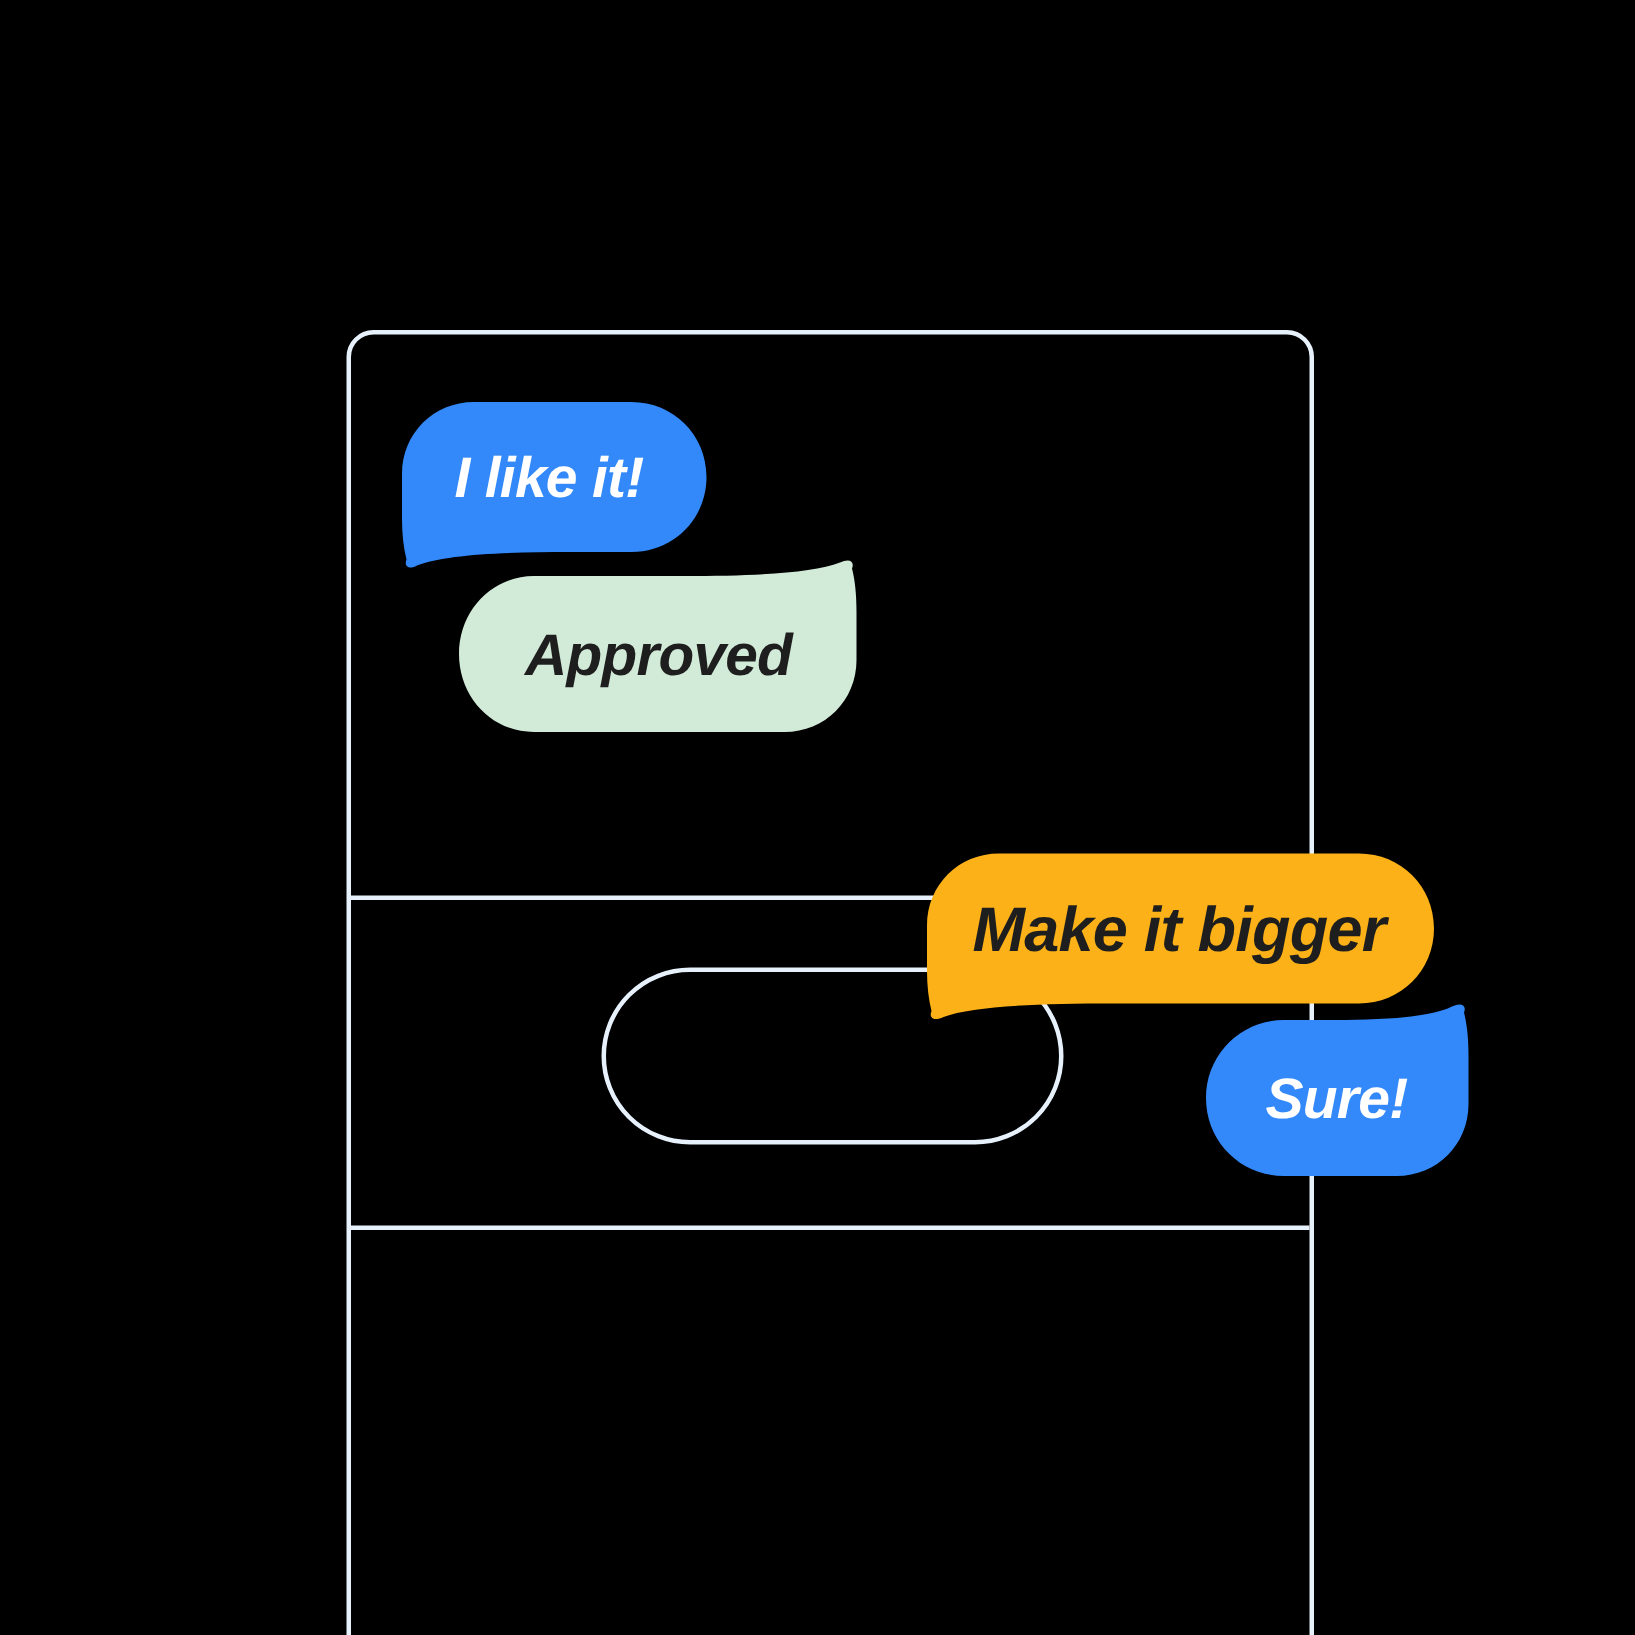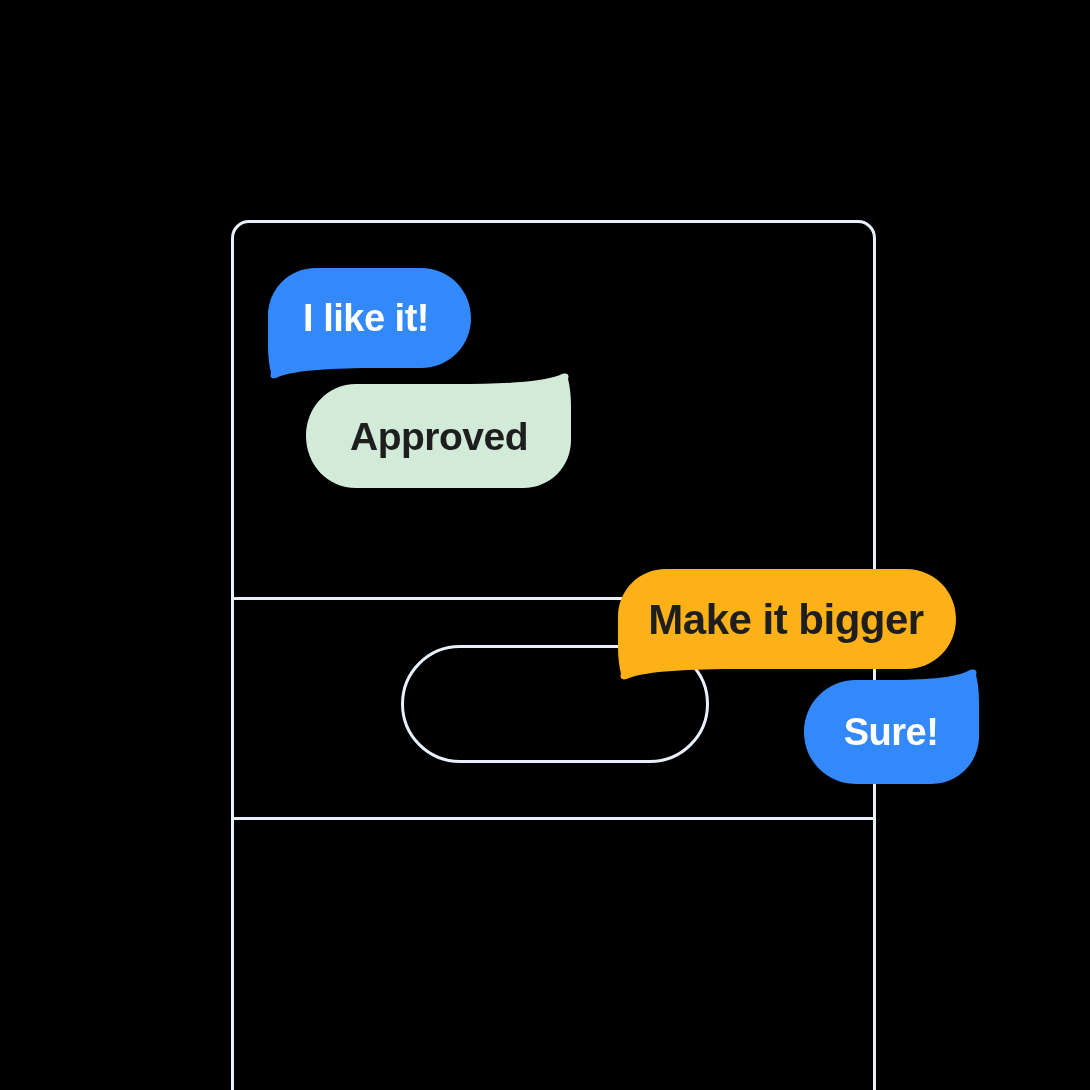--- a/index.html
+++ b/index.html
@@ -8,20 +8,21 @@
     background: #000;
   }
   .stage {
     position: relative;
     width: 1072px;
     height: 1090px;
     margin: 0 auto;
     background: var(--bg, #000000);
     overflow: hidden;
     font-family: "Liberation Sans", sans-serif;
+    font-style: italic;
   }
   
   .wireframe-card {
     position: absolute;
     left: 222px;
     top: 220px;
     width: 645px;
     height: 1000px;
     box-sizing: border-box;
     border: 3px solid var(--frame, #e7f1fc);

